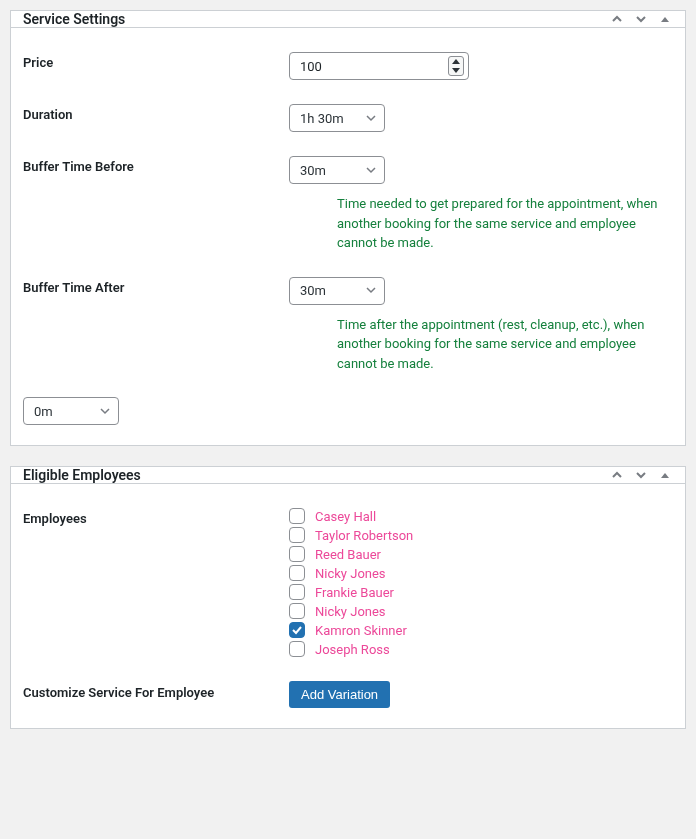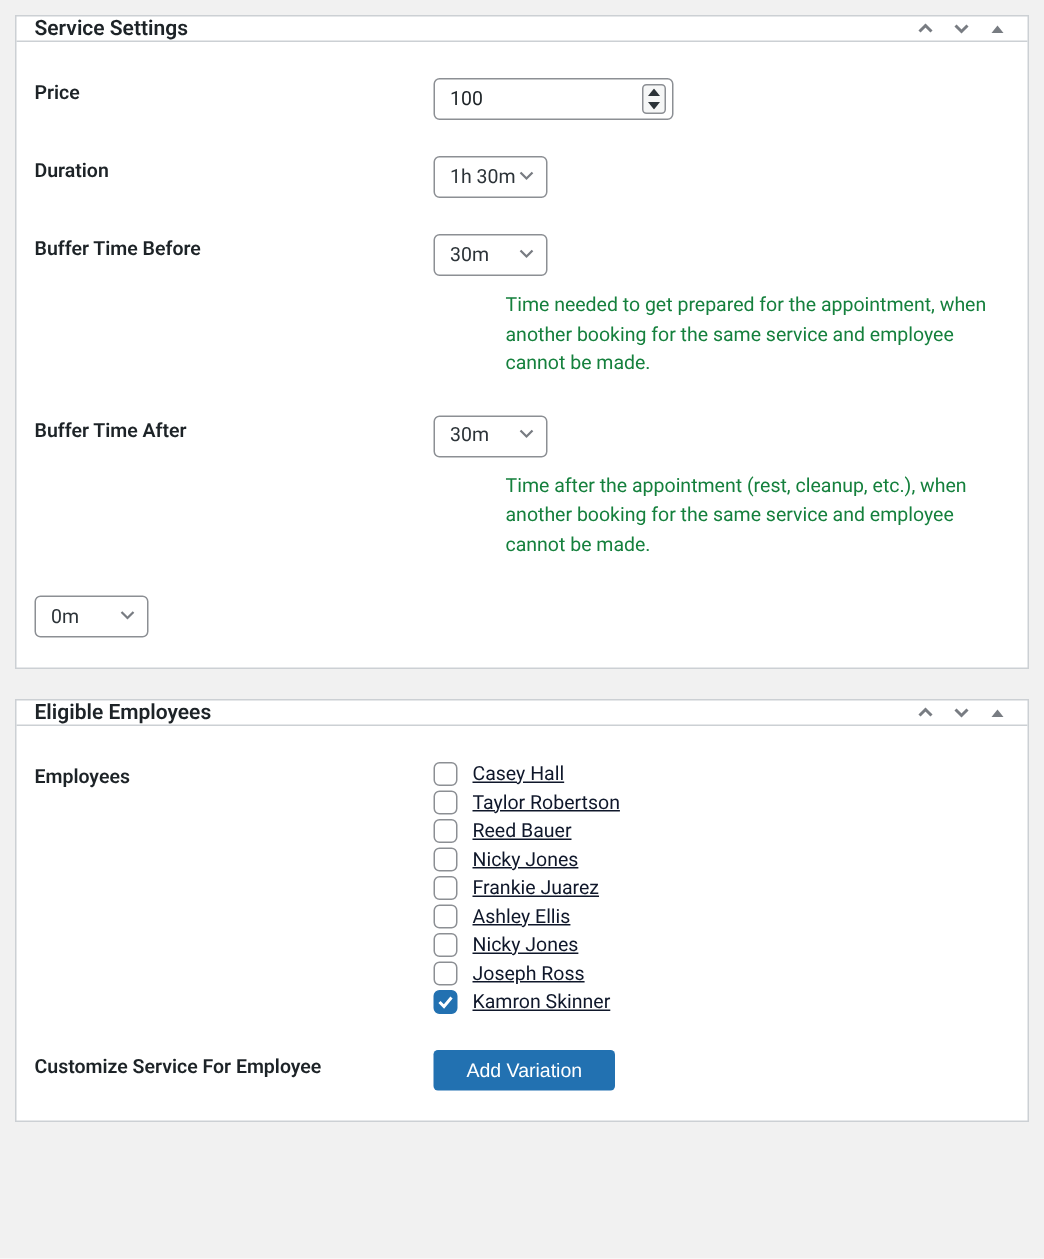--- a/index.html
+++ b/index.html
@@ -7,34 +7,34 @@
   .panel { background: #fff; border: 1px solid #ccd0d4; margin-bottom: 20px; }
   .panel-head { display: flex; align-items: center; justify-content: space-between; padding: 0 12px; border-bottom: 1px solid #ccd0d4; }
   .panel-title { font-weight: 600; font-size: 14px; }
   .panel-controls { display: flex; gap: 8px; color: #787c82; }
   .ctrl { cursor: pointer; display: inline-flex; align-items: center; justify-content: center; width: 16px; height: 16px; }
   .panel-body { padding: 0 12px 20px 12px; }
   .row { display: flex; padding-top: 24px; gap: 46px; }
   .row-label { width: 220px; font-weight: 600; font-size: 13px; padding-top: 3px; }
   .row-field { flex: 1; }
   .help { color: #15803d; font-size: 13px; line-height: 1.5; margin-top: 10px; max-width: 400px; margin-left: 48px; }
-  .num-input { width: 160px; height: 28px; border: 1px solid #8c8f94; border-radius: 4px; display: flex; align-items: center; background: #fff; position: relative; }
+  .num-input { width: 180px; height: 28px; border: 1px solid #8c8f94; border-radius: 4px; display: flex; align-items: center; background: #fff; position: relative; }
   .num-input span { padding-left: 10px; }
   .spinbtns { position: absolute; right: 4px; top: 3px; display: flex; flex-direction: column; gap: 0; border: 1px solid #8c8f94; border-radius: 3px; background: #f6f7f7; }
   .spin { width: 14px; height: 9px; display: flex; align-items: center; justify-content: center; cursor: pointer; }
-  .sel { width: 76px; height: 28px; border: 1px solid #8c8f94; border-radius: 4px; display: flex; align-items: center; justify-content: space-between; padding: 0 8px 0 10px; background: #fff; cursor: pointer; color: #2c3338; }
+  .sel { width: 96px; height: 28px; border: 1px solid #8c8f94; border-radius: 4px; display: flex; align-items: center; justify-content: space-between; padding: 0 8px 0 10px; background: #fff; cursor: pointer; color: #2c3338; }
   .chev { color: #787c82; }
   .emp-list { display: flex; flex-direction: column; gap: 3px; }
   .emp-item { display: flex; align-items: center; gap: 10px; }
   .chk { width: 16px; height: 16px; border: 1px solid #8c8f94; border-radius: 4px; background: #fff; display: flex; align-items: center; justify-content: center; cursor: pointer; }
   .chk.checked { background: #2271b1; border-color: #2271b1; }
   .chk.checked svg { display: block; }
   .chk svg { display: none; }
-  .emp-name { font-size: 13px; color: #0f172a; text-decoration: underline; }
-  .btn { display: inline-block; background: #2271b1; color: #fff; border: none; border-radius: 3px; padding: 6px 22px; font-size: 13px; cursor: pointer; }
+  .emp-name { font-size: 13px; color: #ec4899; }
+  .btn { display: inline-block; background: #2271b1; color: #fff; border: none; border-radius: 3px; padding: 6px 12px; font-size: 13px; cursor: pointer; }
   .row-label.two-line { line-height: 1.4; }
 </style>
 </head>
 <body>
 
 <div class="panel">
   <div class="panel-head">
     <div class="panel-title">Service Settings</div>
     <div class="panel-controls">
       <span class="ctrl">
@@ -167,42 +167,38 @@
             <div class="emp-item">
               <div class="chk"></div>
               <span class="emp-name">Reed Bauer</span>
             </div>
             <div class="emp-item">
               <div class="chk"></div>
               <span class="emp-name">Nicky Jones</span>
             </div>
             <div class="emp-item">
               <div class="chk"></div>
-              <span class="emp-name">Frankie Juarez</span>
-            </div>
-            <div class="emp-item">
-              <div class="chk"></div>
-              <span class="emp-name">Ashley Ellis</span>
+              <span class="emp-name">Frankie Bauer</span>
             </div>
             <div class="emp-item">
               <div class="chk"></div>
               <span class="emp-name">Nicky Jones</span>
-            </div>
-            <div class="emp-item">
-              <div class="chk"></div>
-              <span class="emp-name">Joseph Ross</span>
             </div>
             <div class="emp-item">
               <div class="chk checked">
                 <svg width="10" height="10" viewBox="0 0 10 10">
                   <path d="M1 5 L4 8 L9 2" stroke="#fff" stroke-width="2" fill="none"></path>
                 </svg>
               </div>
               <span class="emp-name">Kamron Skinner</span>
             </div>
+            <div class="emp-item">
+              <div class="chk"></div>
+              <span class="emp-name">Joseph Ross</span>
+            </div>
           </div>
       </div>
     </div>
 
     <div class="row">
       <div class="row-label two-line">Customize Service For Employee</div>
       <div class="row-field">
         <button class="btn">Add Variation</button>
       </div>
     </div>

